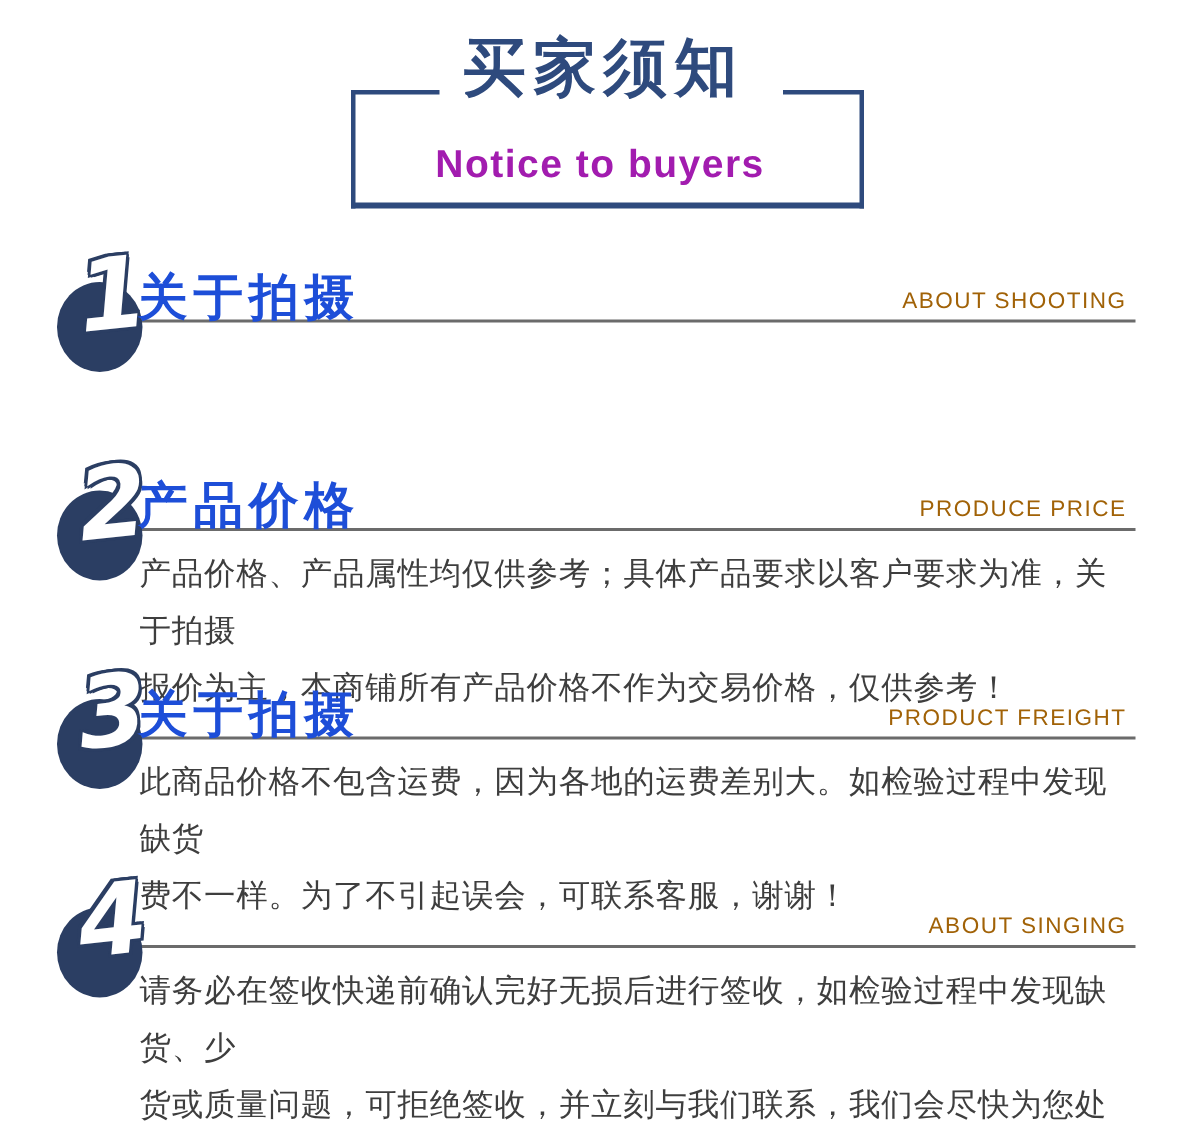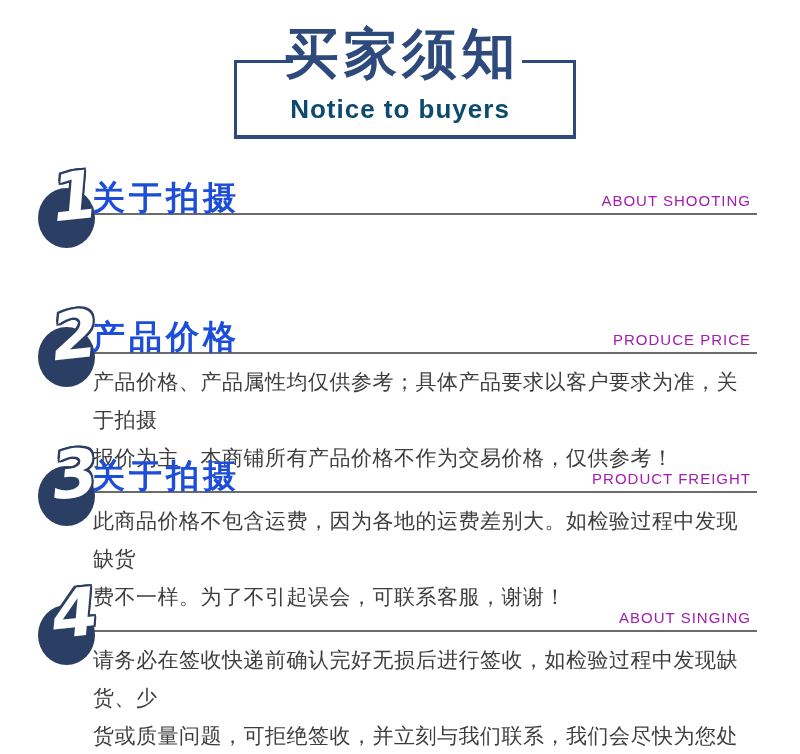--- a/index.html
+++ b/index.html
@@ -21,28 +21,28 @@
     border-left: 3px solid #2e4a7d;
     border-right: 3px solid #2e4a7d;
     border-bottom: 4px solid #2e4a7d;
   }
   .box-top-seg { position: absolute; top: 60px; height: 3px; background: #2e4a7d; }
   .box-top-left  { left: 234px; width: 59px; }
   .box-top-right { left: 522px; width: 54px; }
   .header-title {
     position: absolute; left: 0; right: 0; top: 18px;
     text-align: center;
-    font-size: 54px; line-height: 1.3; font-weight: bold;
+    font-size: 42px; line-height: 1.3; font-weight: bold;
     color: #2e4a7d; letter-spacing: 5px; text-indent: 5px;
   }
   .header-subtitle {
     position: absolute; left: 0; right: 0; top: 94px;
     text-align: center;
     font-size: 26px; font-weight: bold;
-    color: #0c4a6e; letter-spacing: 1px;
+    color: #a21caf; letter-spacing: 1px;
   }
 
   
   .sections { padding: 0 43px 0 38px; }
   .notice-section { position: relative; height: 139px; }
 
   .sec-rule {
     position: absolute; left: 37px; right: 0; top: 47px;
     height: 2px; background: #6b6b6b; z-index: 1;
   }
@@ -68,21 +68,21 @@
   }
 
   .sec-title-cn {
     position: absolute; left: 54px; top: 10px; z-index: 2;
     font-size: 33px; font-weight: bold;
     color: #1d4ed8; letter-spacing: 4px;
   }
   .sec-title-en {
     position: absolute; right: 6px; top: 26px;
     font-size: 15px; font-weight: 500;
-    color: #a21caf; letter-spacing: 1px;
+    color: #a16207; letter-spacing: 1px;
   }
   .sec-body {
     position: absolute; left: 55px; top: 58px; right: 8px;
     font-family: "Liberation Serif", serif;
     font-size: 21px; line-height: 38px;
     color: #3e3e3e; letter-spacing: 0.5px;
     white-space: pre-line;
   }
 </style>
 </head>

